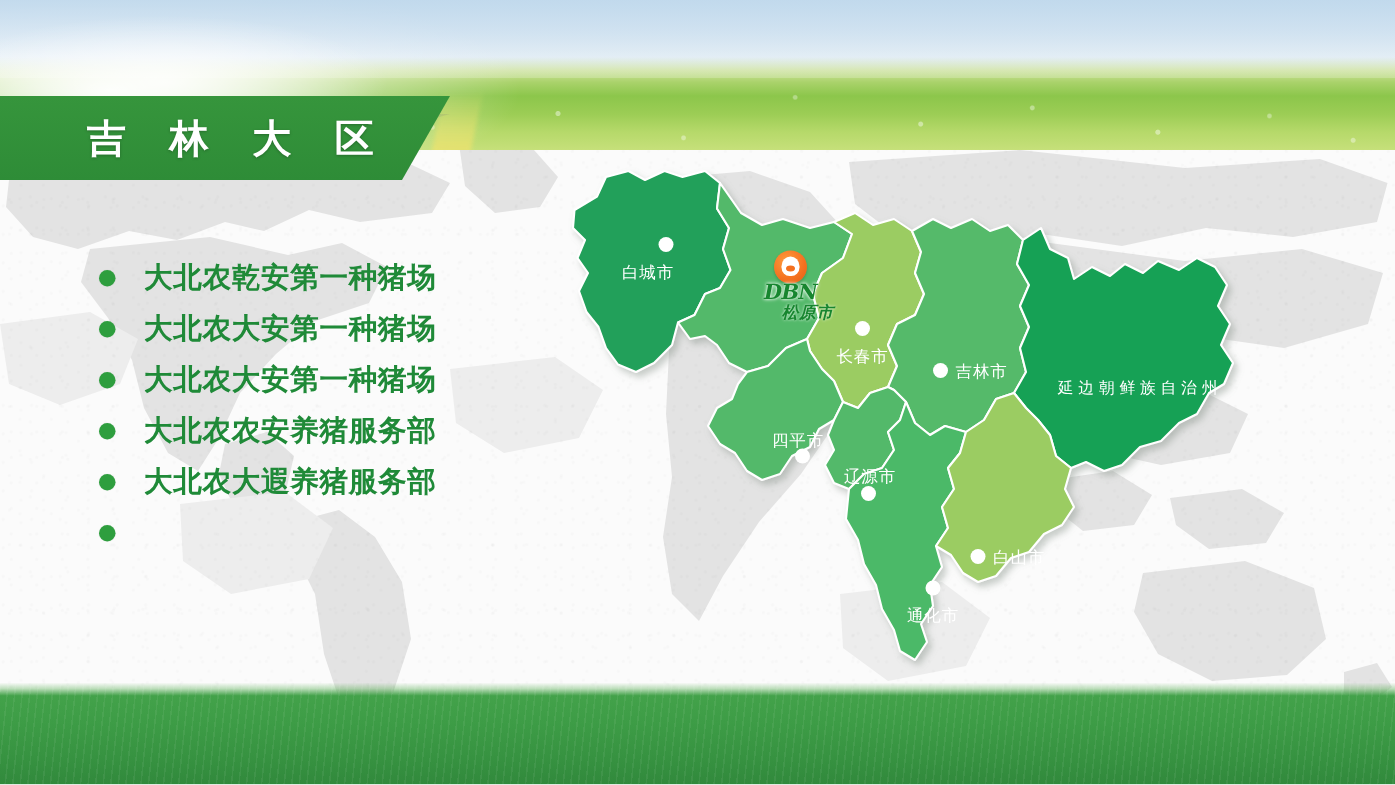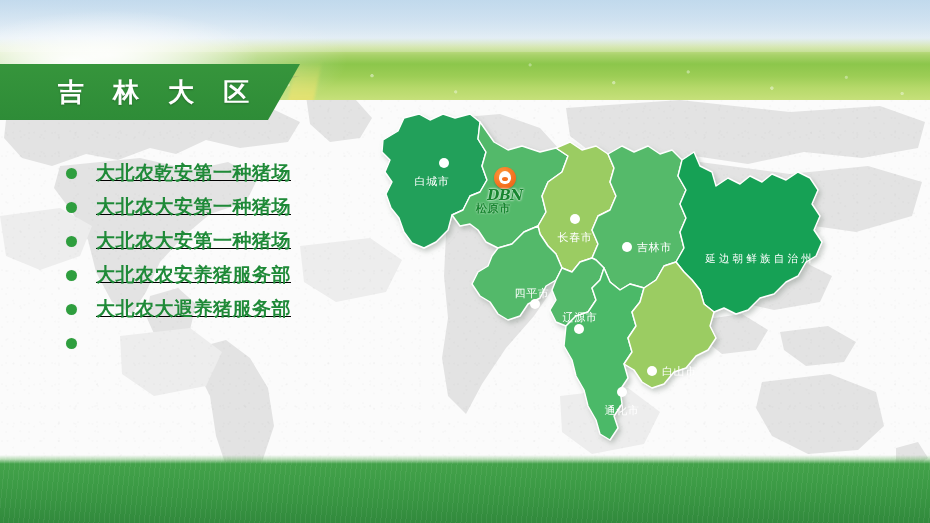--- a/index.html
+++ b/index.html
@@ -92,65 +92,66 @@
     background:linear-gradient(to bottom,
       rgba(70,166,64,0) 0%, rgba(70,166,64,.35) 6%,
       #43a24a 13%, #3d9c46 40%, #379341 72%, #31893c 100%);
   }
   .footer-grass .ftex{
     position:absolute;inset:0;opacity:.28;
     background-image:repeating-linear-gradient(96deg, rgba(255,255,255,.22) 0 1px, transparent 1px 5px);
   }
 
   
-  .facility-list{position:absolute;left:66px;top:156px;width:310px;text-decoration:underline;}
+  .facility-list{position:absolute;left:66px;top:168px;width:310px;}
   .facility-item{display:flex;align-items:center;height:34px;}
   .bullet{width:11px;height:11px;border-radius:50%;background:#2e9e3e;flex:0 0 auto;box-shadow:0 0 0 .5px rgba(0,0,0,.03);}
   .facility-label{
     margin-left:19px;color:#1f8a38;font-size:19px;font-weight:bold;letter-spacing:.5px;
     font-family:"DejaVu Sans","Liberation Sans",sans-serif;white-space:nowrap;
   }
 
   
   .jilin-wrap{position:absolute;left:0;top:0;width:930px;height:523px;pointer-events:none;border-radius:32px;}
   .region{stroke:#ffffff;stroke-width:1.4;stroke-linejoin:round;}
   .city-dot{fill:#ffffff;}
   .city-label{
     fill:#ffffff;font-size:11px;font-family:"DejaVu Sans","Liberation Sans",sans-serif;
     text-anchor:middle;letter-spacing:.6px;
   }
   .city-label.wide{letter-spacing:3.2px;font-size:10.5px;}
   .city-label.left-anchor{text-anchor:start;}
 
   
-  .dbn-logo{position:absolute;left:476px;top:167px;width:58px;height:48px;}
+  .dbn-logo{position:absolute;left:498px;top:167px;width:58px;height:48px;}
   .dbn-badge{
     position:absolute;left:18px;top:0;width:22px;height:22px;border-radius:50%;
     background:radial-gradient(circle at 38% 32%, #ff9b3d 0%, #f4701f 60%, #e05d12 100%);
     box-shadow:0 1px 2px rgba(0,0,0,.2);
   }
   .dbn-badge .pig{
     position:absolute;left:5px;top:4px;width:12px;height:13px;
     background:#fff;border-radius:50% 50% 45% 45%;
   }
   .dbn-badge .pig:after{
     content:"";position:absolute;left:3px;top:6px;width:6px;height:4px;
     background:#f4701f;border-radius:50%;
   }
   .dbn-word{
     position:absolute;left:0;top:20px;width:58px;text-align:center;
     color:#17862f;font-size:14px;font-weight:bold;font-style:italic;letter-spacing:-.5px;
     font-family:"DejaVu Serif","Liberation Serif",serif;
     text-shadow:0 0 2px rgba(255,255,255,.9),0 0 3px rgba(255,255,255,.8);
   }
   .dbn-city{
-    position:absolute;left:0;top:34px;width:58px;text-align:left;
+    position:absolute;left:0;top:34px;width:58px;text-align:right;
     color:#17862f;font-size:11px;font-weight:bold;letter-spacing:.6px;
     font-family:"DejaVu Sans","Liberation Sans",sans-serif;
     text-shadow:0 0 2px rgba(255,255,255,.85);
+    font-style:italic;
   }
 </style>
 </head>
 <body>
 
 <div class="stage">
 
   <div class="worldmap">
     <svg width="930" height="382" viewBox="0 0 930 382" aria-hidden="true">
       <g fill="#e3e3e3">

